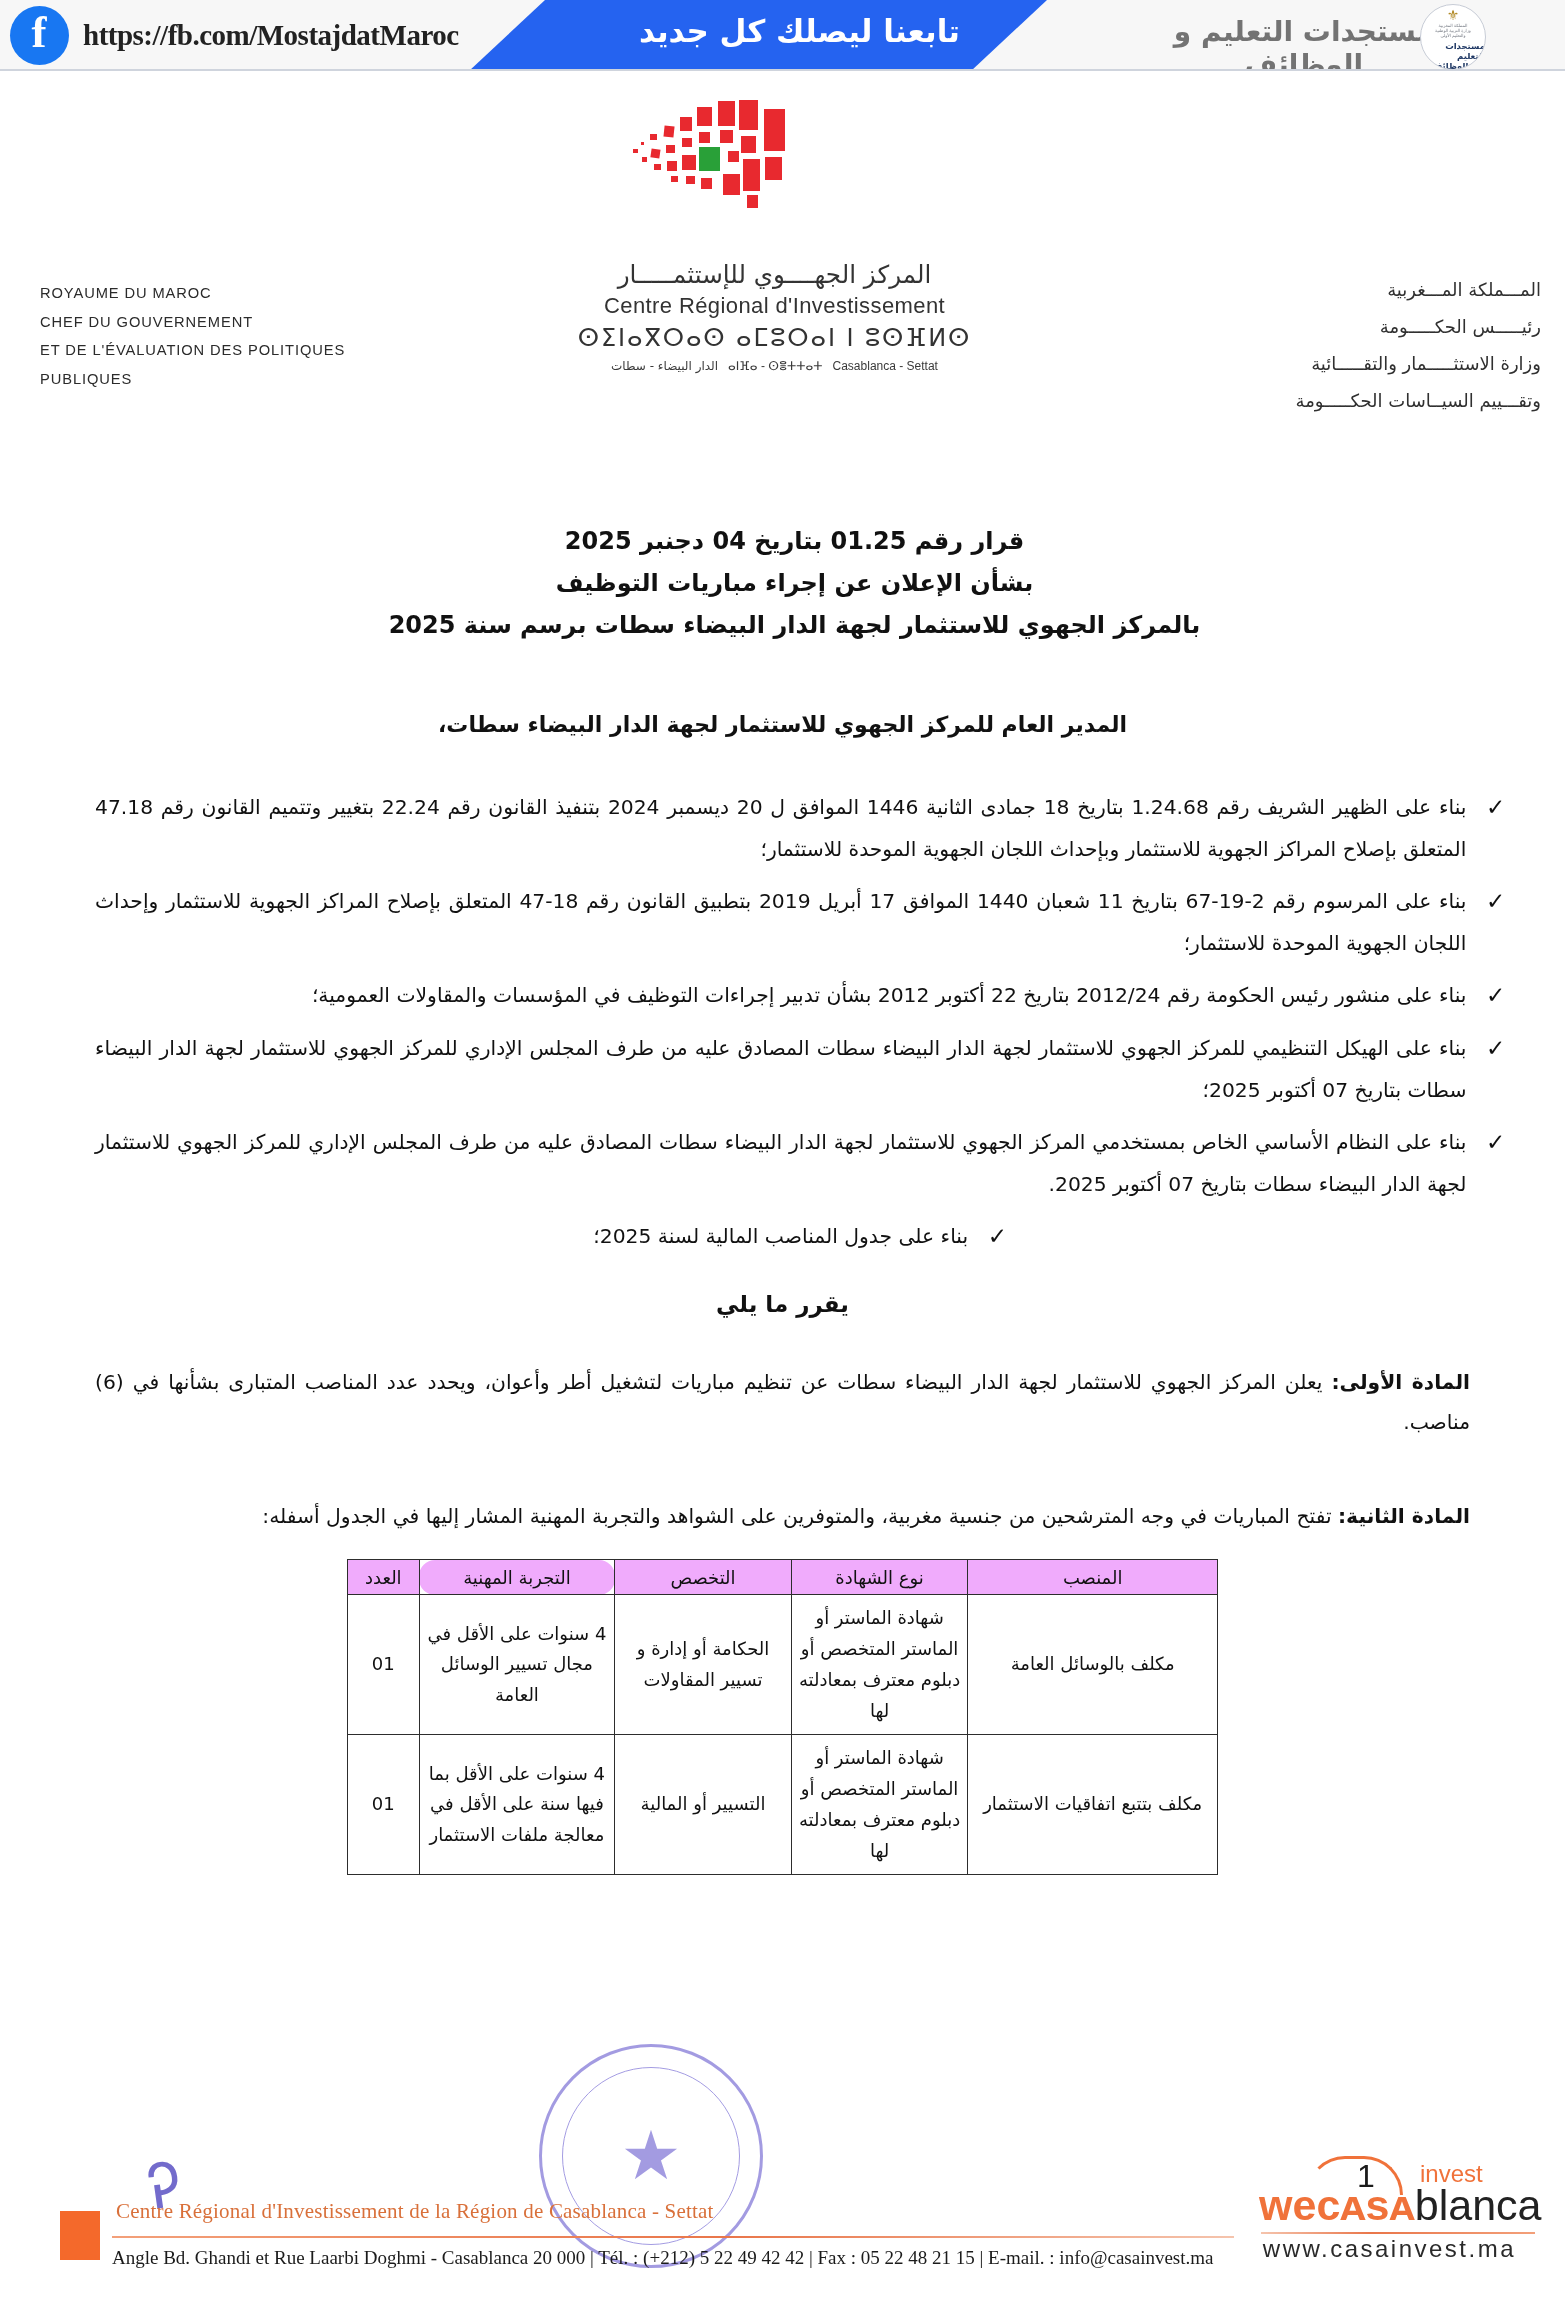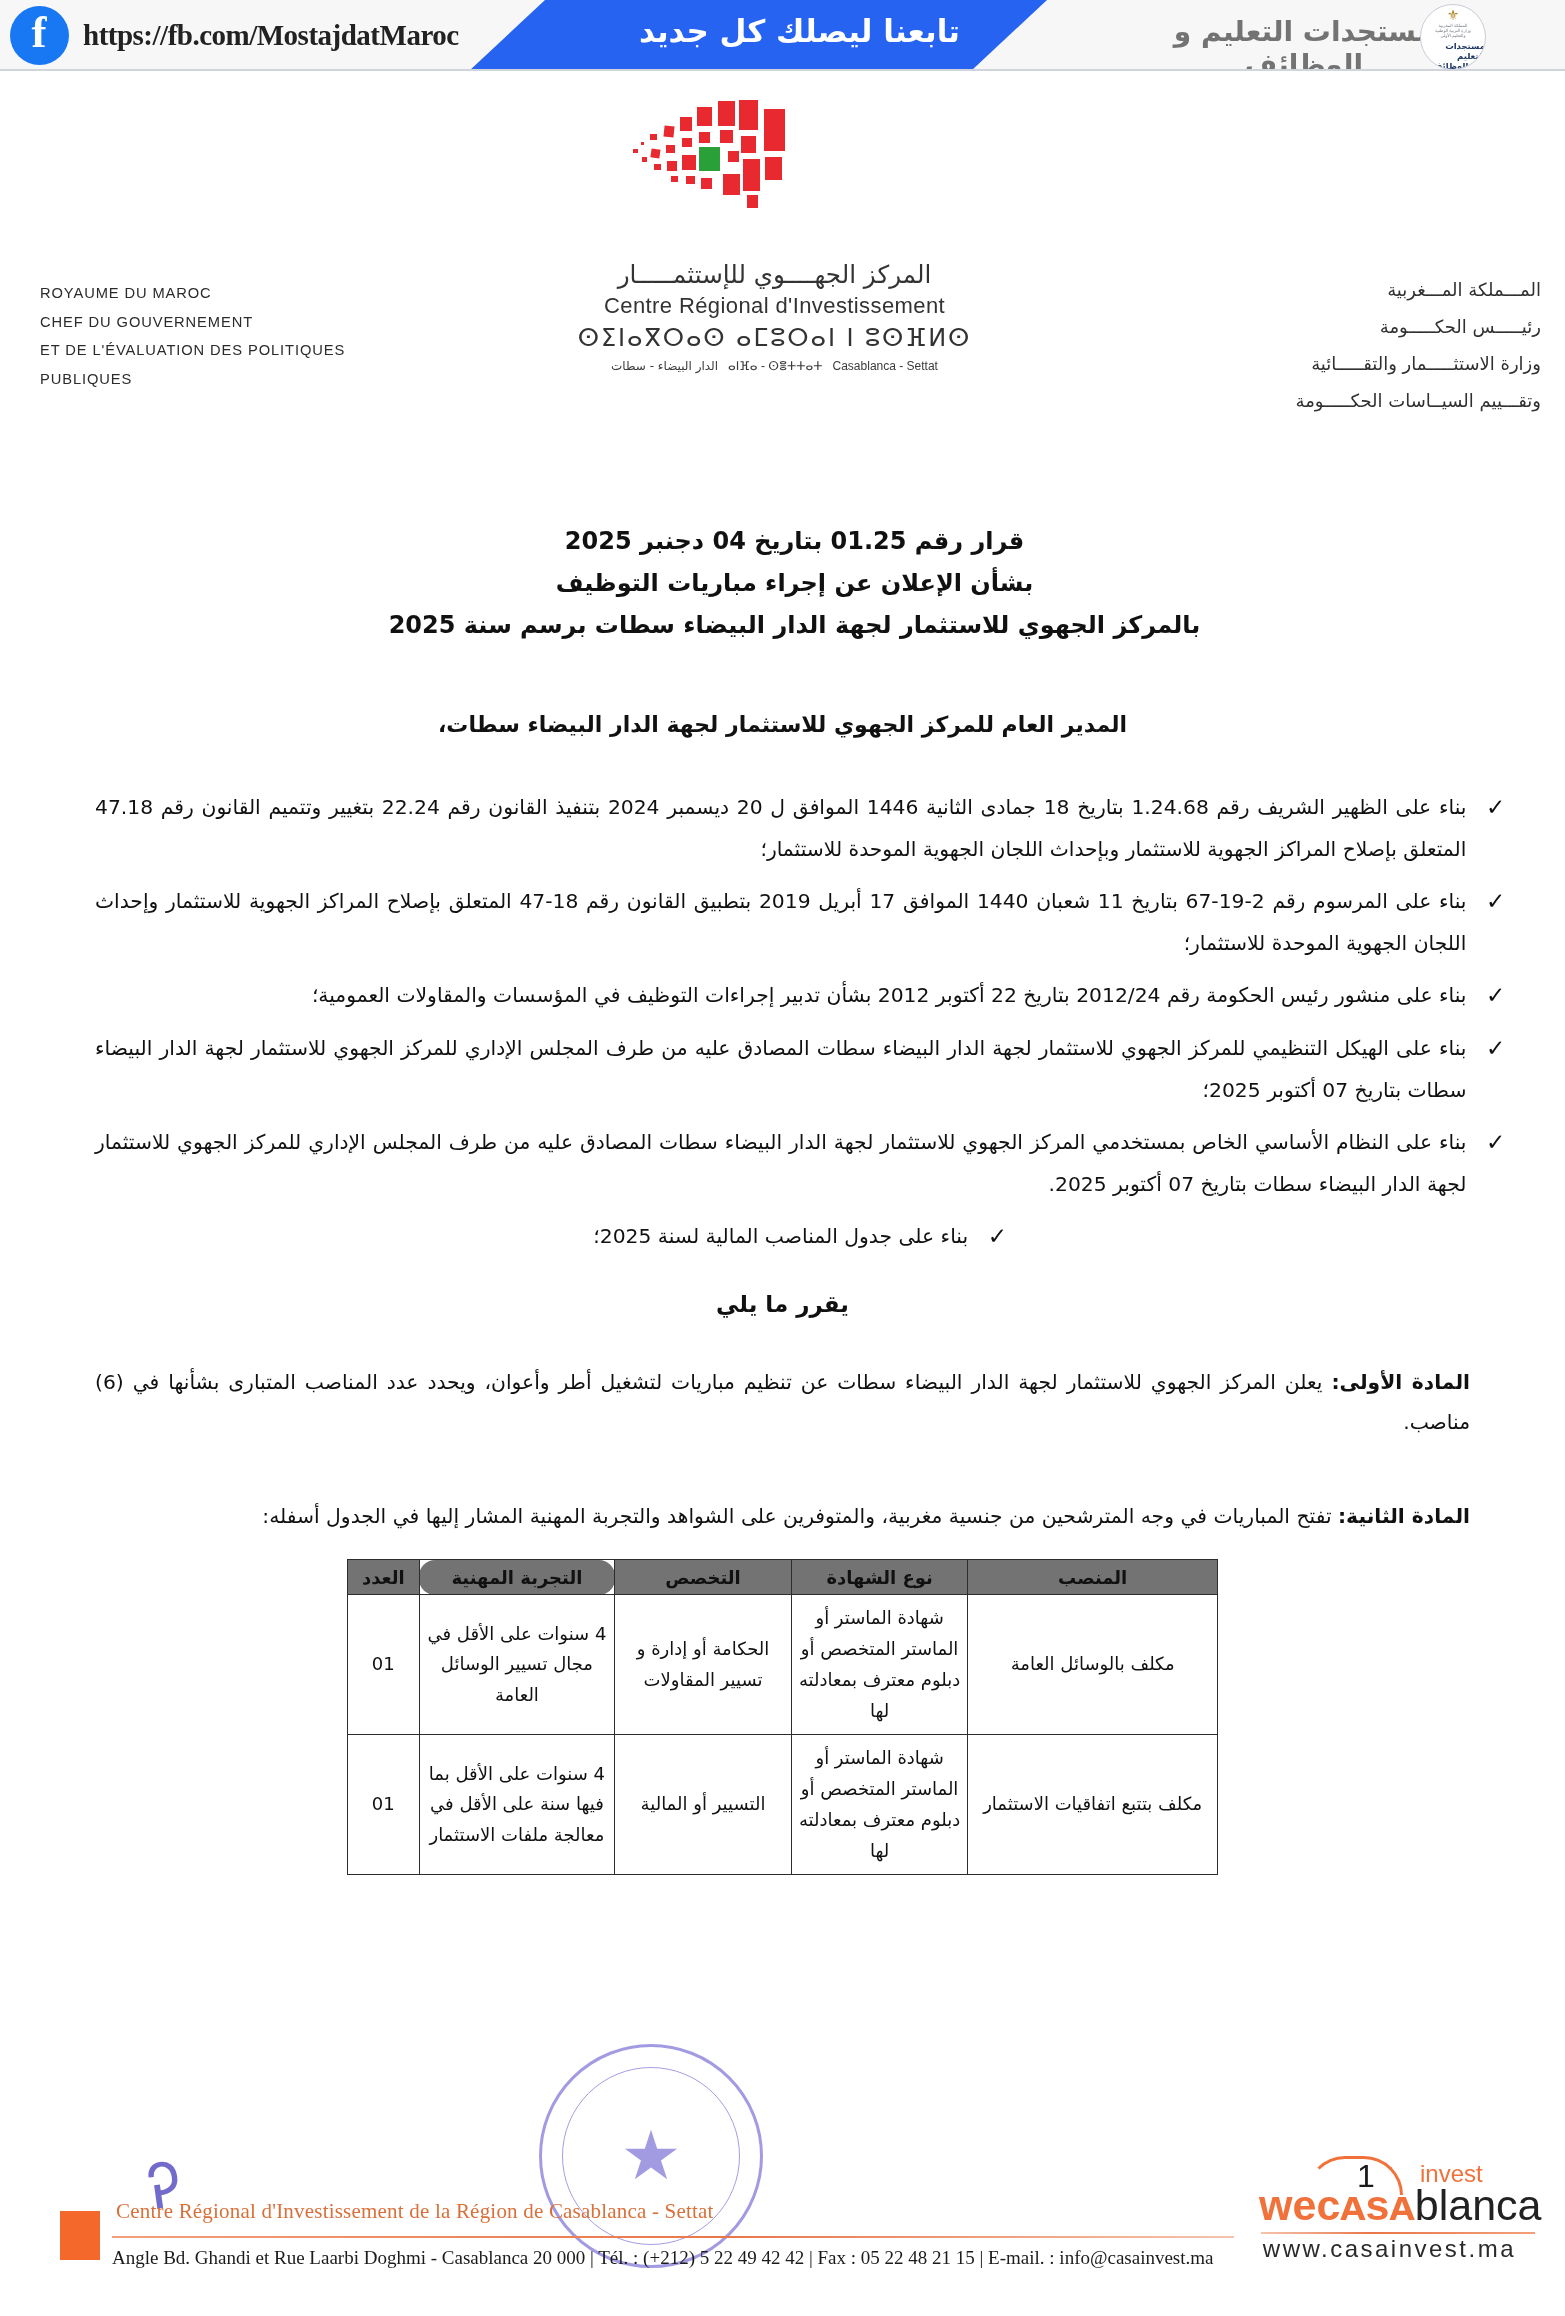--- a/index.html
+++ b/index.html
@@ -175,22 +175,22 @@
     font-family:"DejaVu Sans", sans-serif;
     table-layout:fixed;
   }
   table.jobs th, table.jobs td{
     border:1.3px solid #2d2d2d;
     vertical-align:middle;
     text-align:center;
     padding:7.6px 5.7px;
   }
   table.jobs thead th{
-    background:#737373;
-    font-size:18px; font-weight:bold; padding:6.6px 3.8px;
+    background:#f0abfc;
+    font-size:18px; font-weight:normal; padding:6.6px 3.8px;
   }
   table.jobs td{ font-size:18px; line-height:1.72; }
   .c-poste{ width:241px; }
   .c-dip{ width:168px; }
   .c-spec{ width:168px; }
   .c-exp{ width:187px;border-radius:16px; }
   .c-nb{ width:63px; }
 
   
   .sig-pen{

